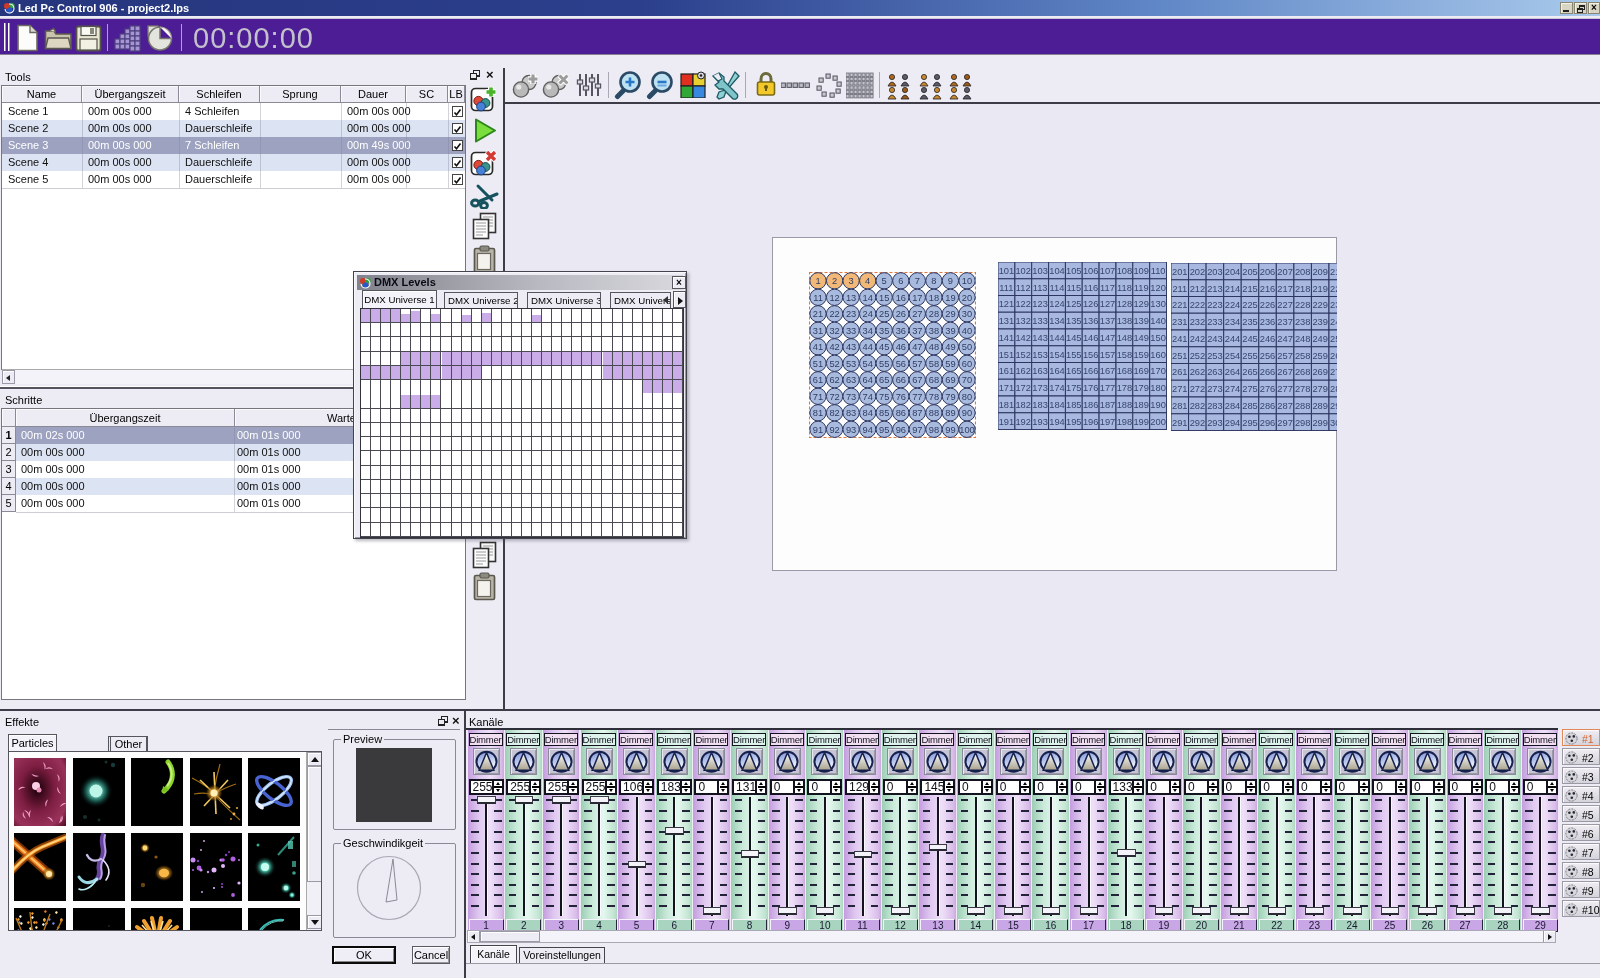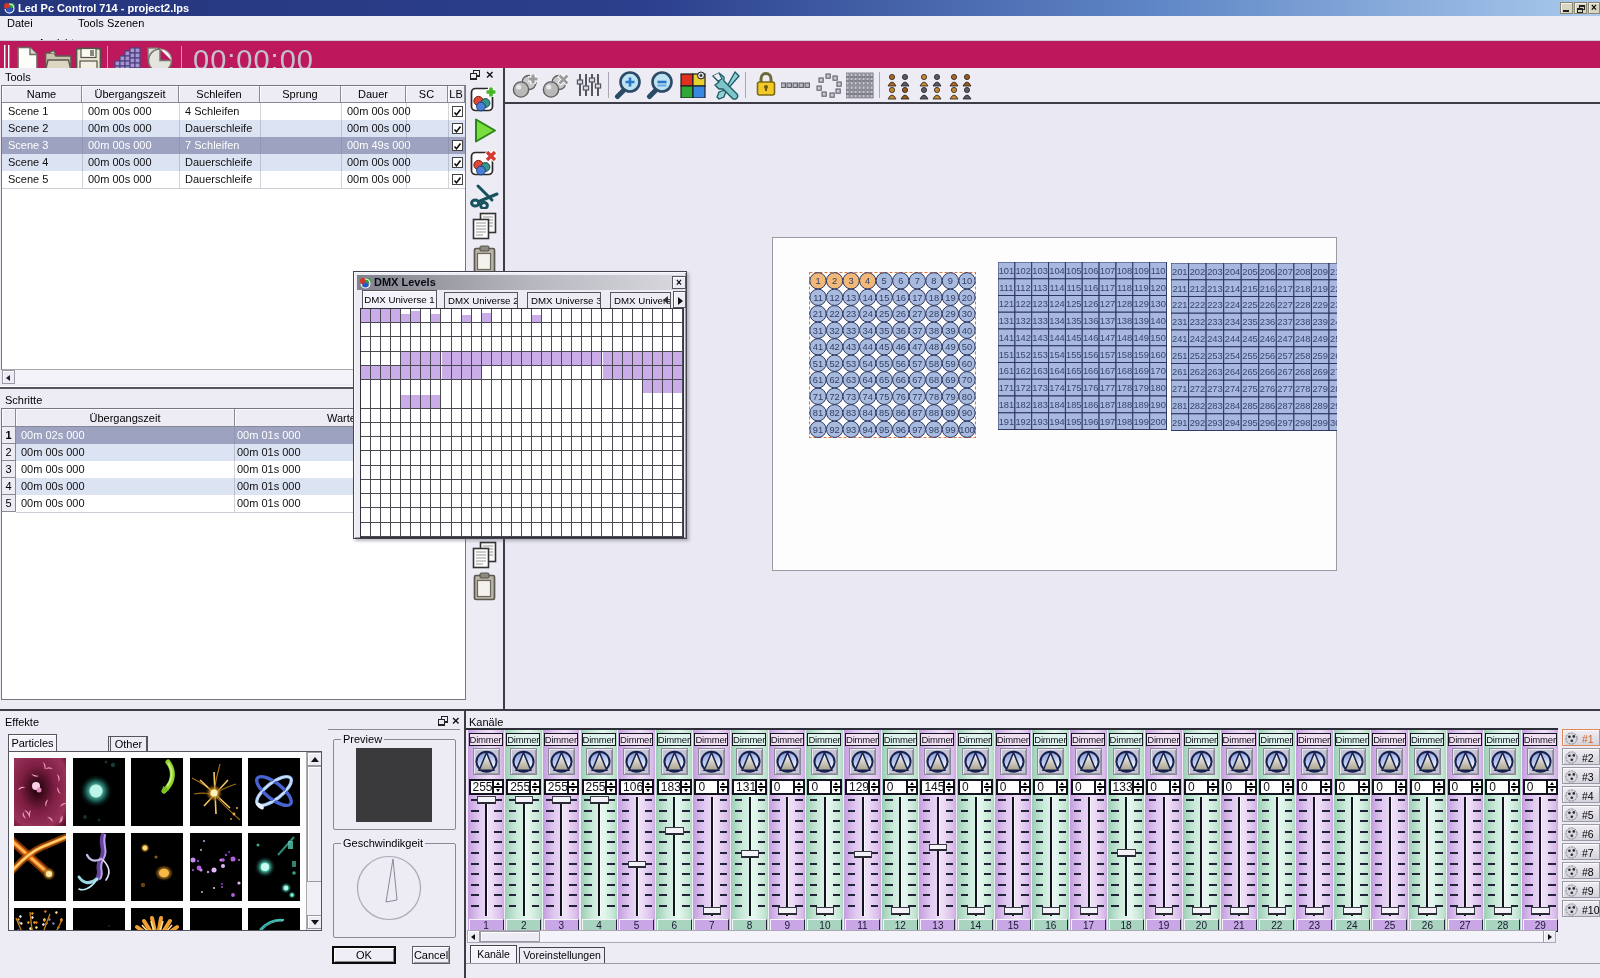--- a/index.html
+++ b/index.html
@@ -40,37 +40,37 @@
       </radialGradient>
 </defs>
   </svg>
 <div class="a" style="left:0;top:0;width:1600px;height:16px;background:linear-gradient(90deg,#26367D 0%,#2B3F8C 40%,#5F86C6 72%,#A9CAEC 100%);">
 <svg class="a" style="left:3px;top:2px" width="12" height="12">
       <circle cx="4" cy="4" r="3" fill="#D03828"></circle>
       <circle cx="9" cy="3.5" r="2.6" fill="#30A040"></circle>
       <circle cx="6.5" cy="8.6" r="3" fill="#2858C8"></circle>
       <path d="M2,7 A4.5,4.5 0 1 0 6,2" stroke="#fff" stroke-width="1.1" fill="none"></path>
     </svg>
-<span class="a" style="left:18px;top:2px;font-size:11px;font-weight:bold;color:#fff;">Led Pc Control 714 - project2.lps</span>
+<span class="a" style="left:18px;top:2px;font-size:11px;font-weight:bold;color:#fff;">Led Pc Control 906 - project2.lps</span>
 <div class="a" style="left:1560px;top:2px;width:13px;height:12px;background:#D9D5C3;border:1px solid #8A8674;box-shadow:inset 1px 1px 0 #F4F2E8;">
       <div class="a" style="left:2px;top:7px;width:6px;height:2px;background:#222;"></div>
     </div>
 <div class="a" style="left:1574px;top:2px;width:13px;height:12px;background:#D9D5C3;border:1px solid #8A8674;box-shadow:inset 1px 1px 0 #F4F2E8;">
       <div class="a" style="left:4px;top:2px;width:6px;height:5px;border:1px solid #222;border-top-width:2px;"></div>
       <div class="a" style="left:2px;top:5px;width:6px;height:5px;border:1px solid #222;border-top-width:2px;background:#D9D5C3;"></div>
     </div>
 <div class="a" style="left:1588px;top:2px;width:12px;height:12px;background:#D9D5C3;border:1px solid #8A8674;box-shadow:inset 1px 1px 0 #F4F2E8;font-size:10px;font-weight:bold;text-align:center;line-height:10px;">×</div>
 </div>
 <div class="a" style="left:0;top:16px;width:1600px;height:14px;background:#EDECF5;">
 <span class="a" style="left:7px;top:1px;font-size:11px;">Datei</span>
 <span class="a" style="left:38px;top:1px;font-size:11px;margin-top:20px;">Ansicht</span>
 <span class="a" style="left:78px;top:1px;font-size:11px;">Tools</span>
 <span class="a" style="left:107px;top:1px;font-size:11px;">Szenen</span>
 </div>
-<div class="a" style="left:0;top:40px;width:1600px;height:37px;background:#be185d;border-bottom:1px solid #83828E;border-top:1px solid #C9C8D4;">
+<div class="a" style="left:0;top:18px;width:1600px;height:37px;background:#4c1d95;border-bottom:1px solid #83828E;border-top:1px solid #C9C8D4;">
 <div class="a" style="left:4px;top:4px;width:2px;height:28px;border-left:1px solid #fff;background:#9a99a8;"></div>
 <div class="a" style="left:8px;top:4px;width:2px;height:28px;border-left:1px solid #fff;background:#9a99a8;"></div>
 <svg class="a" style="left:15px;top:5px" width="25" height="28">
       <path d="M3,1.5 L15,1.5 L22,8.5 L22,26.5 L3,26.5 Z" fill="#FCFCFA" stroke="#6A6A60" stroke-width="1.6"></path>
       <path d="M15,1.5 L15,8.5 L22,8.5" fill="#D8D8CE" stroke="#6A6A60" stroke-width="1.4"></path>
     </svg>
 <svg class="a" style="left:44px;top:7px" width="30" height="25">
       <path d="M1.5,5 L10,5 L12,8 L27,8 L27,22.5 L1.5,22.5 Z" fill="#C9C2AC" stroke="#5A594E" stroke-width="1.6"></path>
       <path d="M4,12 L24.5,12 L27,22.5 L1.5,22.5 Z" fill="#DDD6C0" stroke="#5A594E" stroke-width="1.4"></path>
       <path d="M5,5 L9.6,2.5 L11.6,5.4" fill="#DDD6C0" stroke="#5A594E" stroke-width="1.4"></path>

